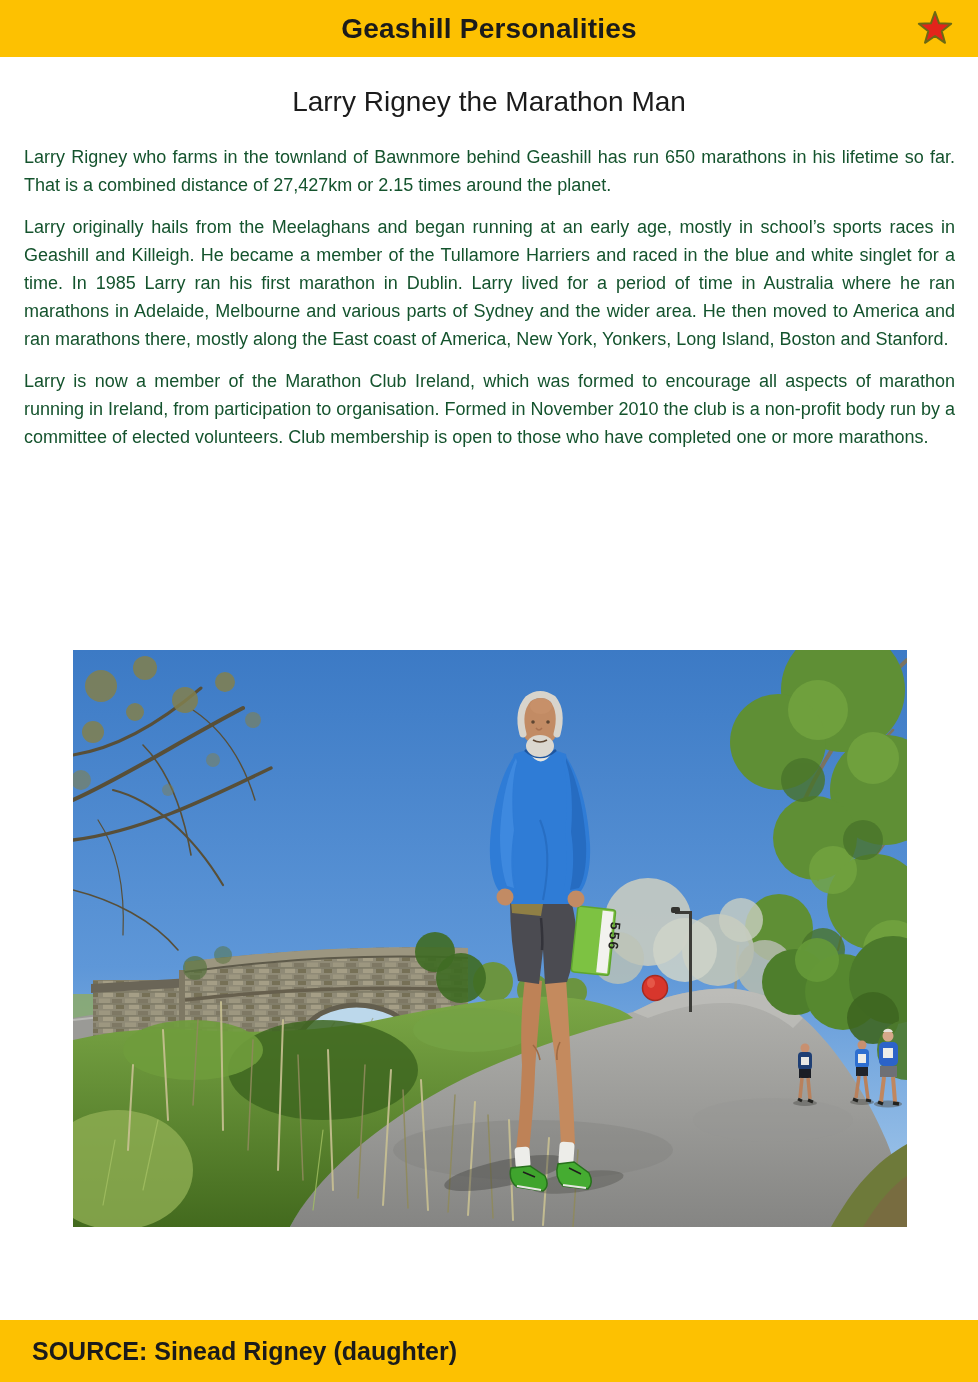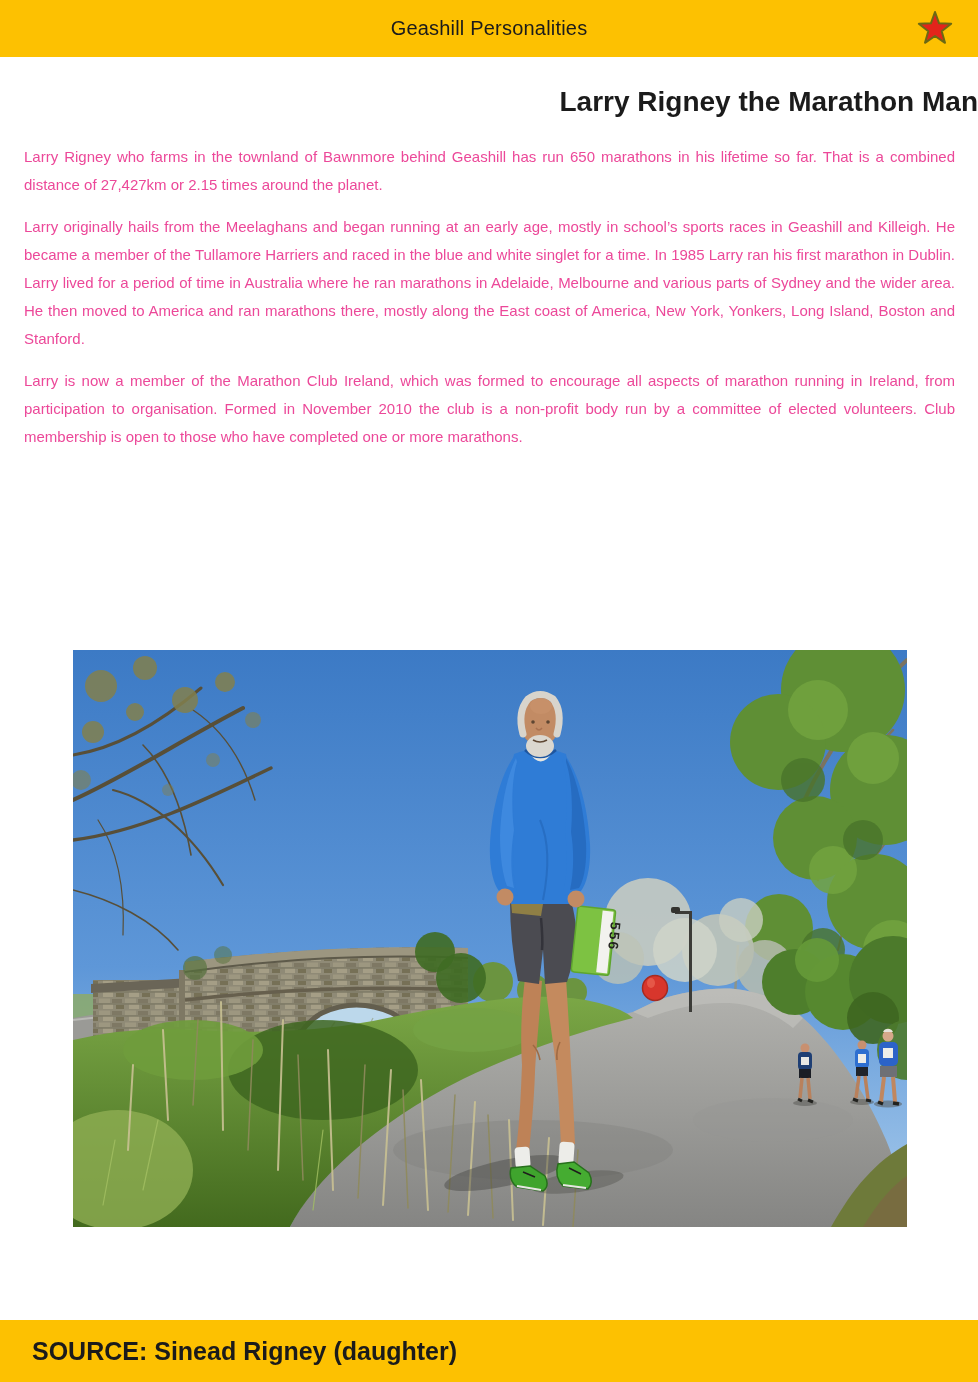--- a/index.html
+++ b/index.html
@@ -5,29 +5,29 @@
   :root { --accent:#FDC101; --ink:#161616; }
   html,body { margin:0; padding:0; }
   body {
     width:978px; height:1382px; position:relative; overflow:hidden;
     background:#ffffff; font-family:"Liberation Sans", sans-serif; color:var(--ink);
   }
   .header {
     position:absolute; top:0; left:0; width:978px; height:57px;
     background:var(--accent); display:flex; align-items:center; justify-content:center;
   }
-  .header-title { font-size:20px; font-weight:normal; letter-spacing:.2px; }
+  .header-title { font-size:28px; font-weight:bold; letter-spacing:.2px; }
   .star-wrap { position:absolute; right:24px; top:9px; width:38px; height:40px; }
   .article-title {
     position:absolute; top:86px; left:0; width:978px;
-    text-align:right; font-size:28px; font-weight:bold;
+    text-align:center; font-size:28px; font-weight:normal;
   }
   .content {
     position:absolute; top:143px; left:24px; width:931px;
-    font-size:15px; line-height:28px; color:#ec4899;
+    font-size:18px; line-height:28px; color:#14532d;
   }
   .content p { margin:0 0 14px 0; text-align:justify; }
   .photo-frame { position:absolute; top:650px; left:73px; width:834px; height:577px; }
   .footer {
     position:absolute; top:1320px; left:0; width:978px; height:62px;
     background:var(--accent); display:flex; align-items:center;
   }
   .footer-text { margin-left:32px; font-size:25px; font-weight:bold;text-align:center; }
 </style>
 </head>

